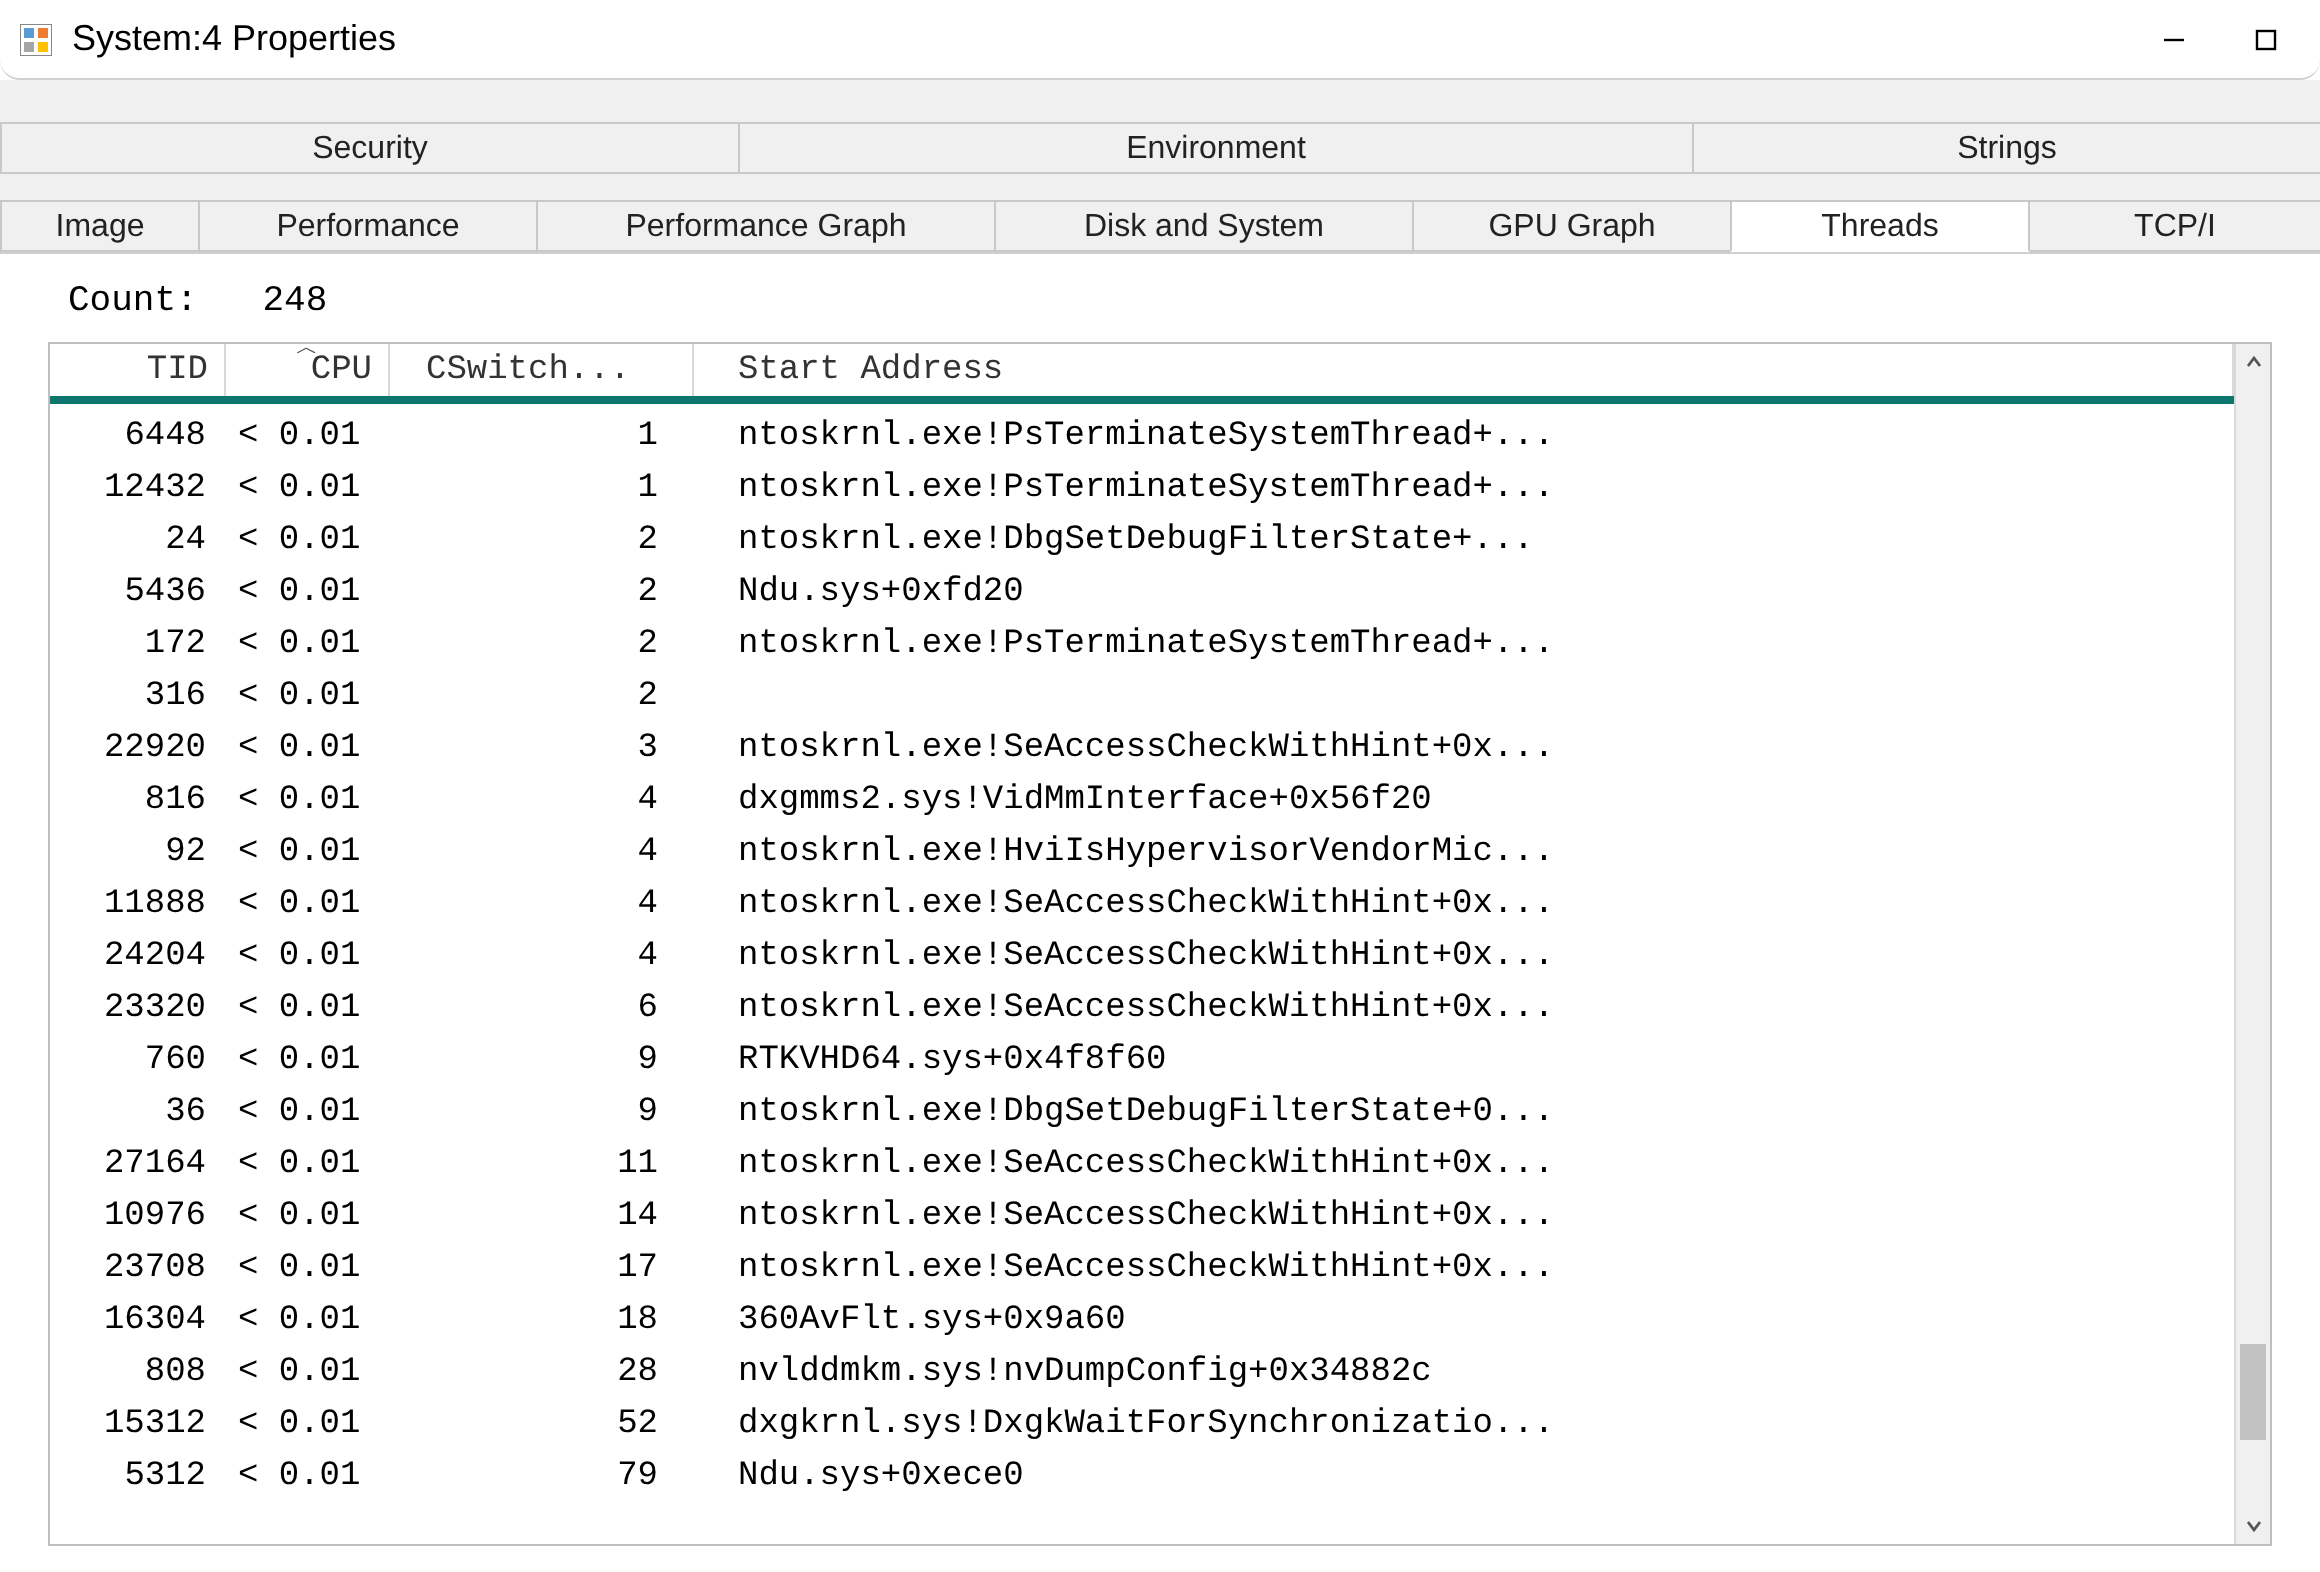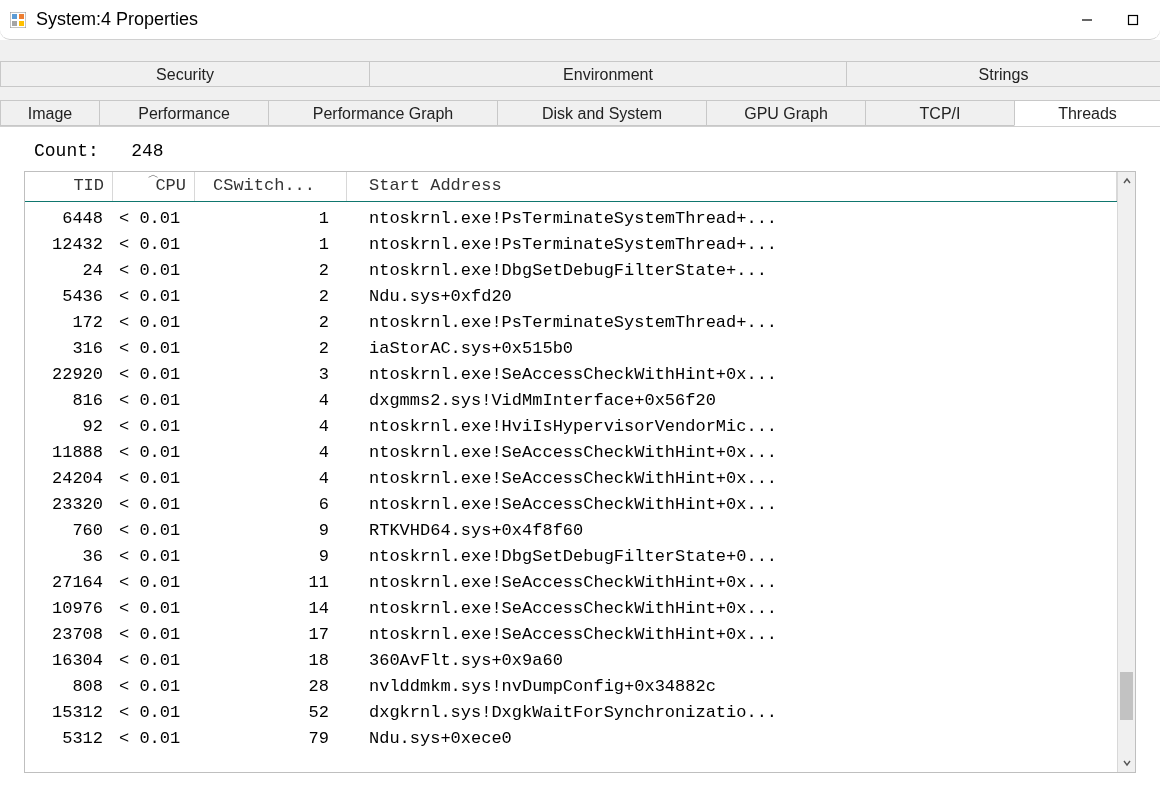--- a/index.html
+++ b/index.html
@@ -104,21 +104,21 @@
     overflow: hidden;
     font-family: Consolas, "Courier New", monospace;
     font-size: 17px;
   }
 
   
   .lv-header {
     display: flex;
     height: 30px;
     background: #ffffff;
-    border-bottom: 1px solid #0f766e;
+    border-bottom: 4px solid #0f766e;
   }
   .lv-h {
     border-right: 1px solid #d8d8d8;
     padding: 4px 8px 0 8px;
     color: #333;
     position: relative;
     white-space: nowrap;
     overflow: hidden;
   }
   .lv-h.tid   { width: 88px;  text-align: right; }
@@ -210,22 +210,22 @@
     <div class="tab">Security</div>
     <div class="tab">Environment</div>
     <div class="tab">Strings</div>
   </div>
   <div class="tabrow row2">
     <div class="tab">Image</div>
     <div class="tab">Performance</div>
     <div class="tab">Performance Graph</div>
     <div class="tab">Disk and System</div>
     <div class="tab">GPU Graph</div>
+    <div class="tab active">Threads</div>
     <div class="tab">TCP/I</div>
-    <div class="tab active">Threads</div>
   </div>
 </div>
 
 <div class="body">
 
   <div class="count-line">
     <span>Count:</span>
     &nbsp;
     <span>248</span>
   </div>
@@ -271,21 +271,20 @@
           <div class="lv-row">
             <div class="lv-c tid">172</div>
             <div class="lv-c cpu">&lt; 0.01</div>
             <div class="lv-c csw">2</div>
             <div class="lv-c addr">ntoskrnl.exe!PsTerminateSystemThread+...</div>
           </div>
           <div class="lv-row">
             <div class="lv-c tid">316</div>
             <div class="lv-c cpu">&lt; 0.01</div>
             <div class="lv-c csw">2</div>
-            <div class="lv-c addr">iaStorAC.sys+0x515b0</div>
           </div>
           <div class="lv-row">
             <div class="lv-c tid">22920</div>
             <div class="lv-c cpu">&lt; 0.01</div>
             <div class="lv-c csw">3</div>
             <div class="lv-c addr">ntoskrnl.exe!SeAccessCheckWithHint+0x...</div>
           </div>
           <div class="lv-row">
             <div class="lv-c tid">816</div>
             <div class="lv-c cpu">&lt; 0.01</div>

